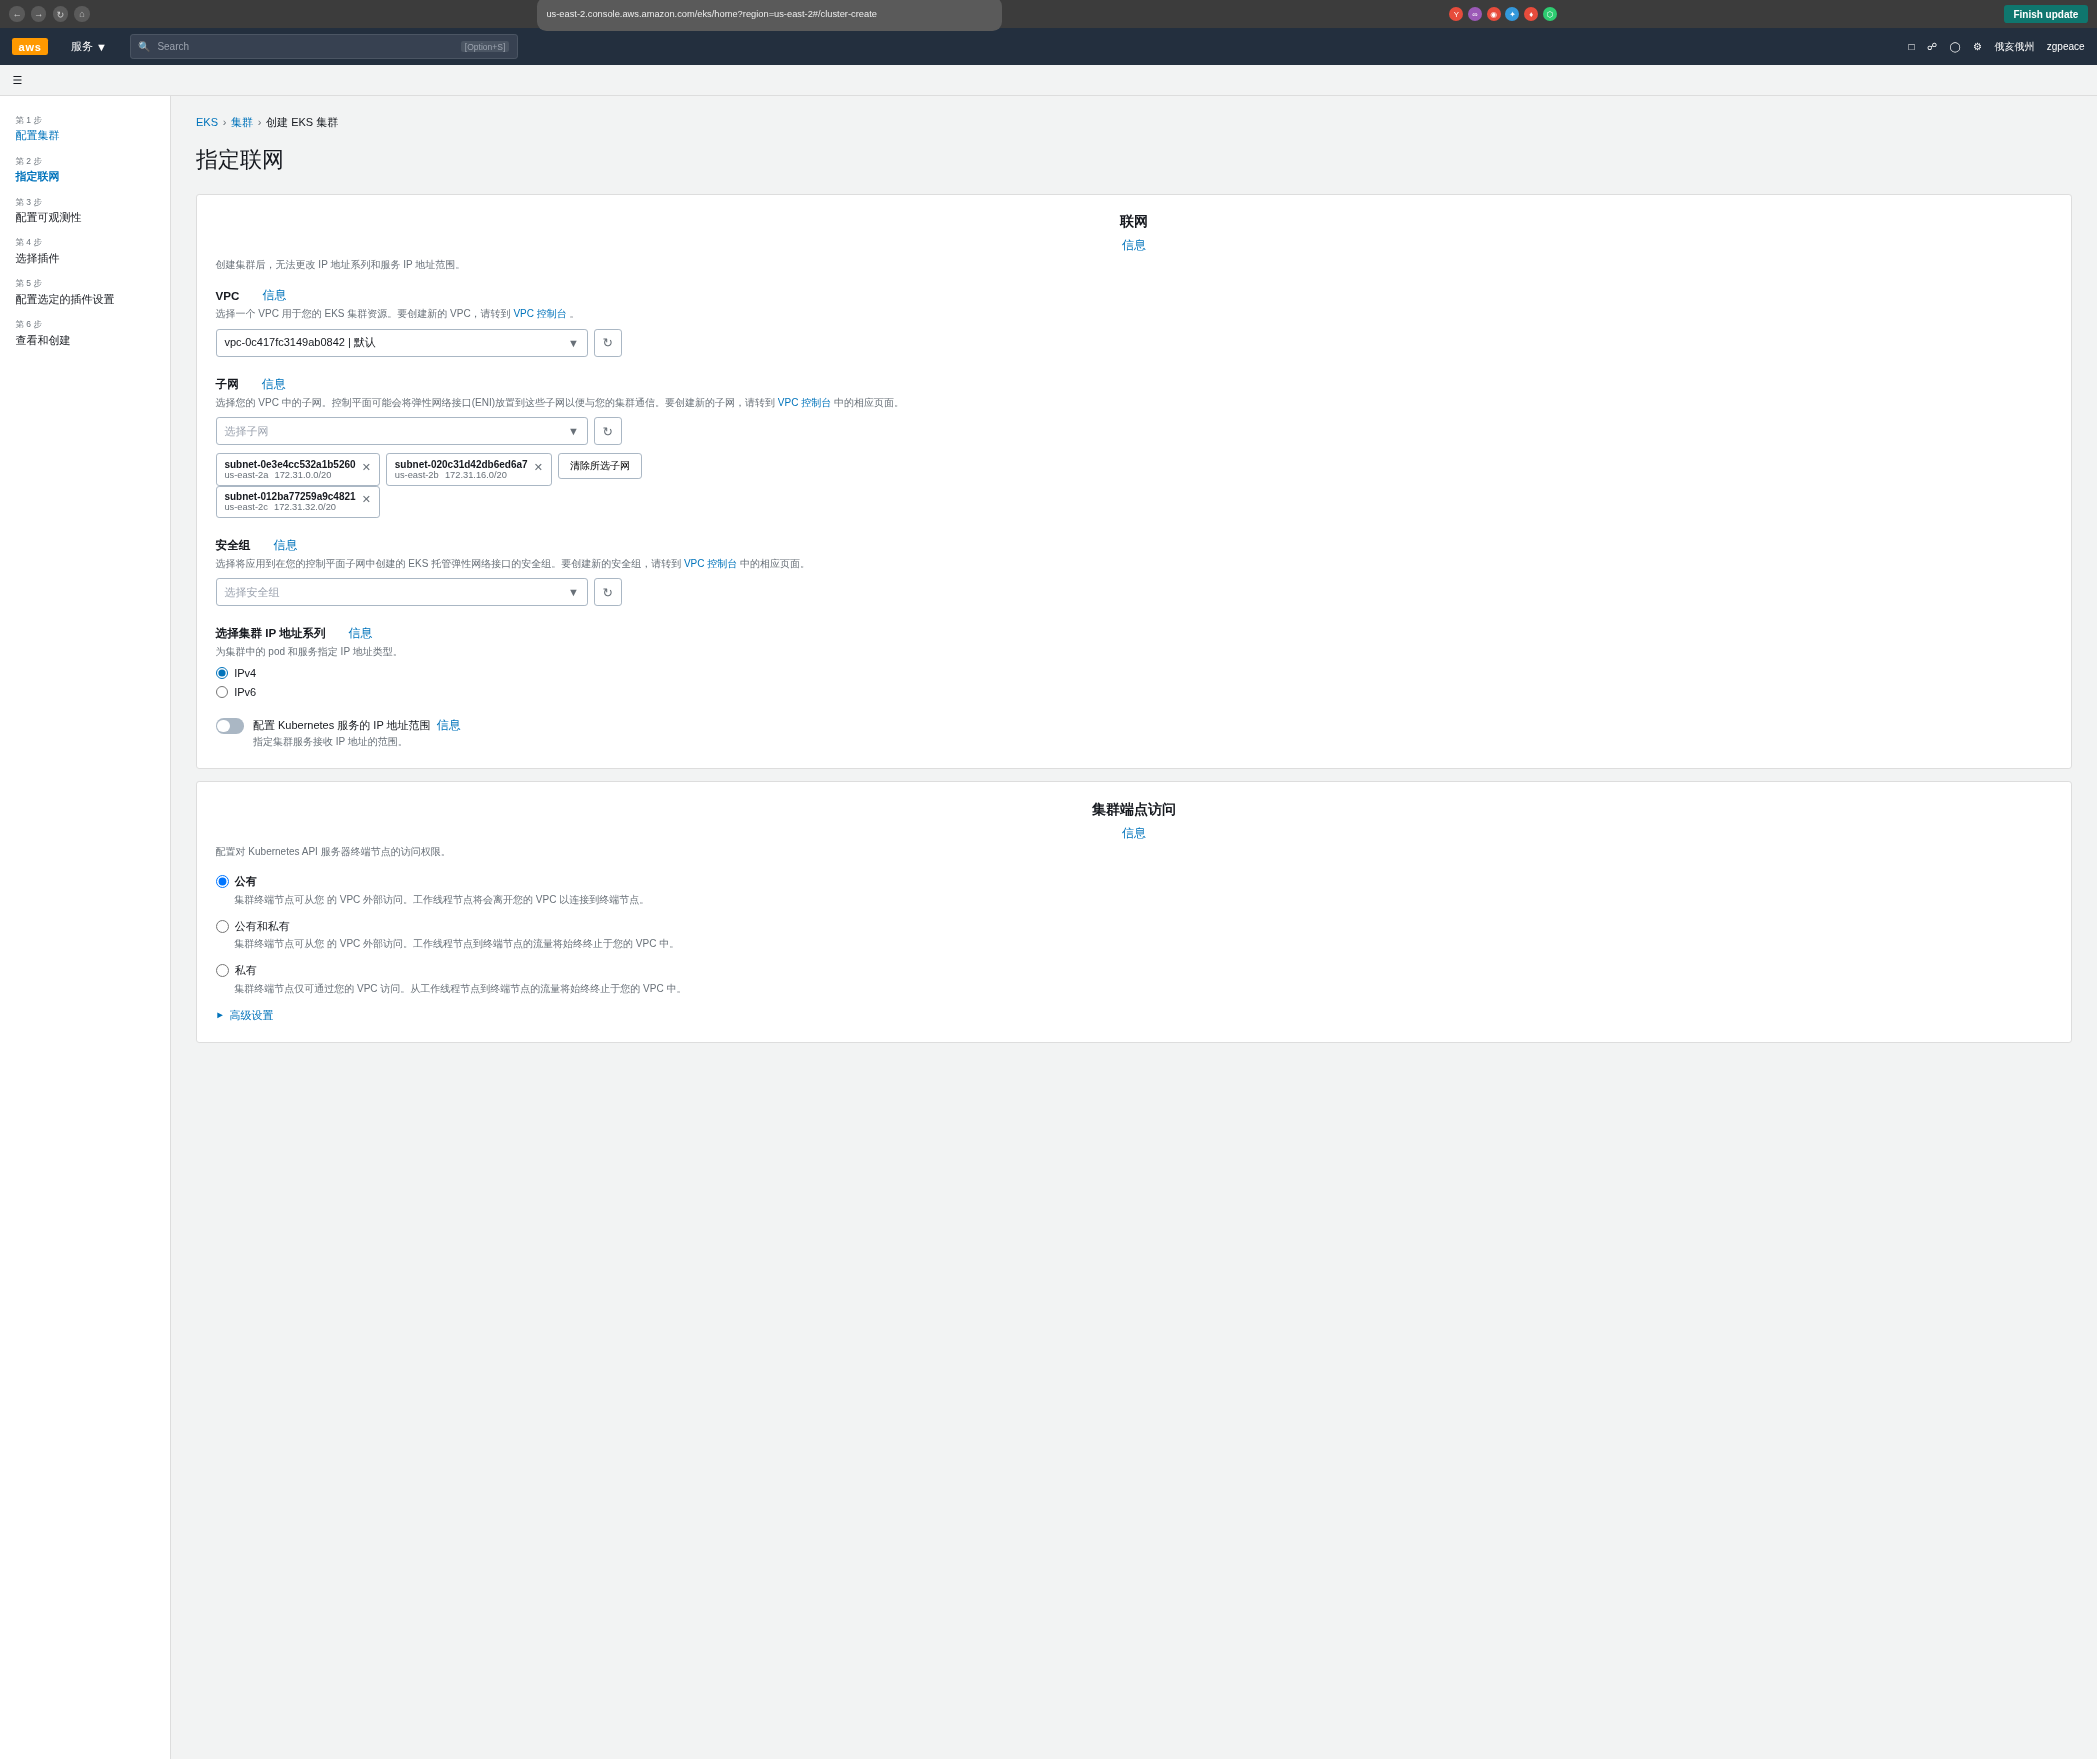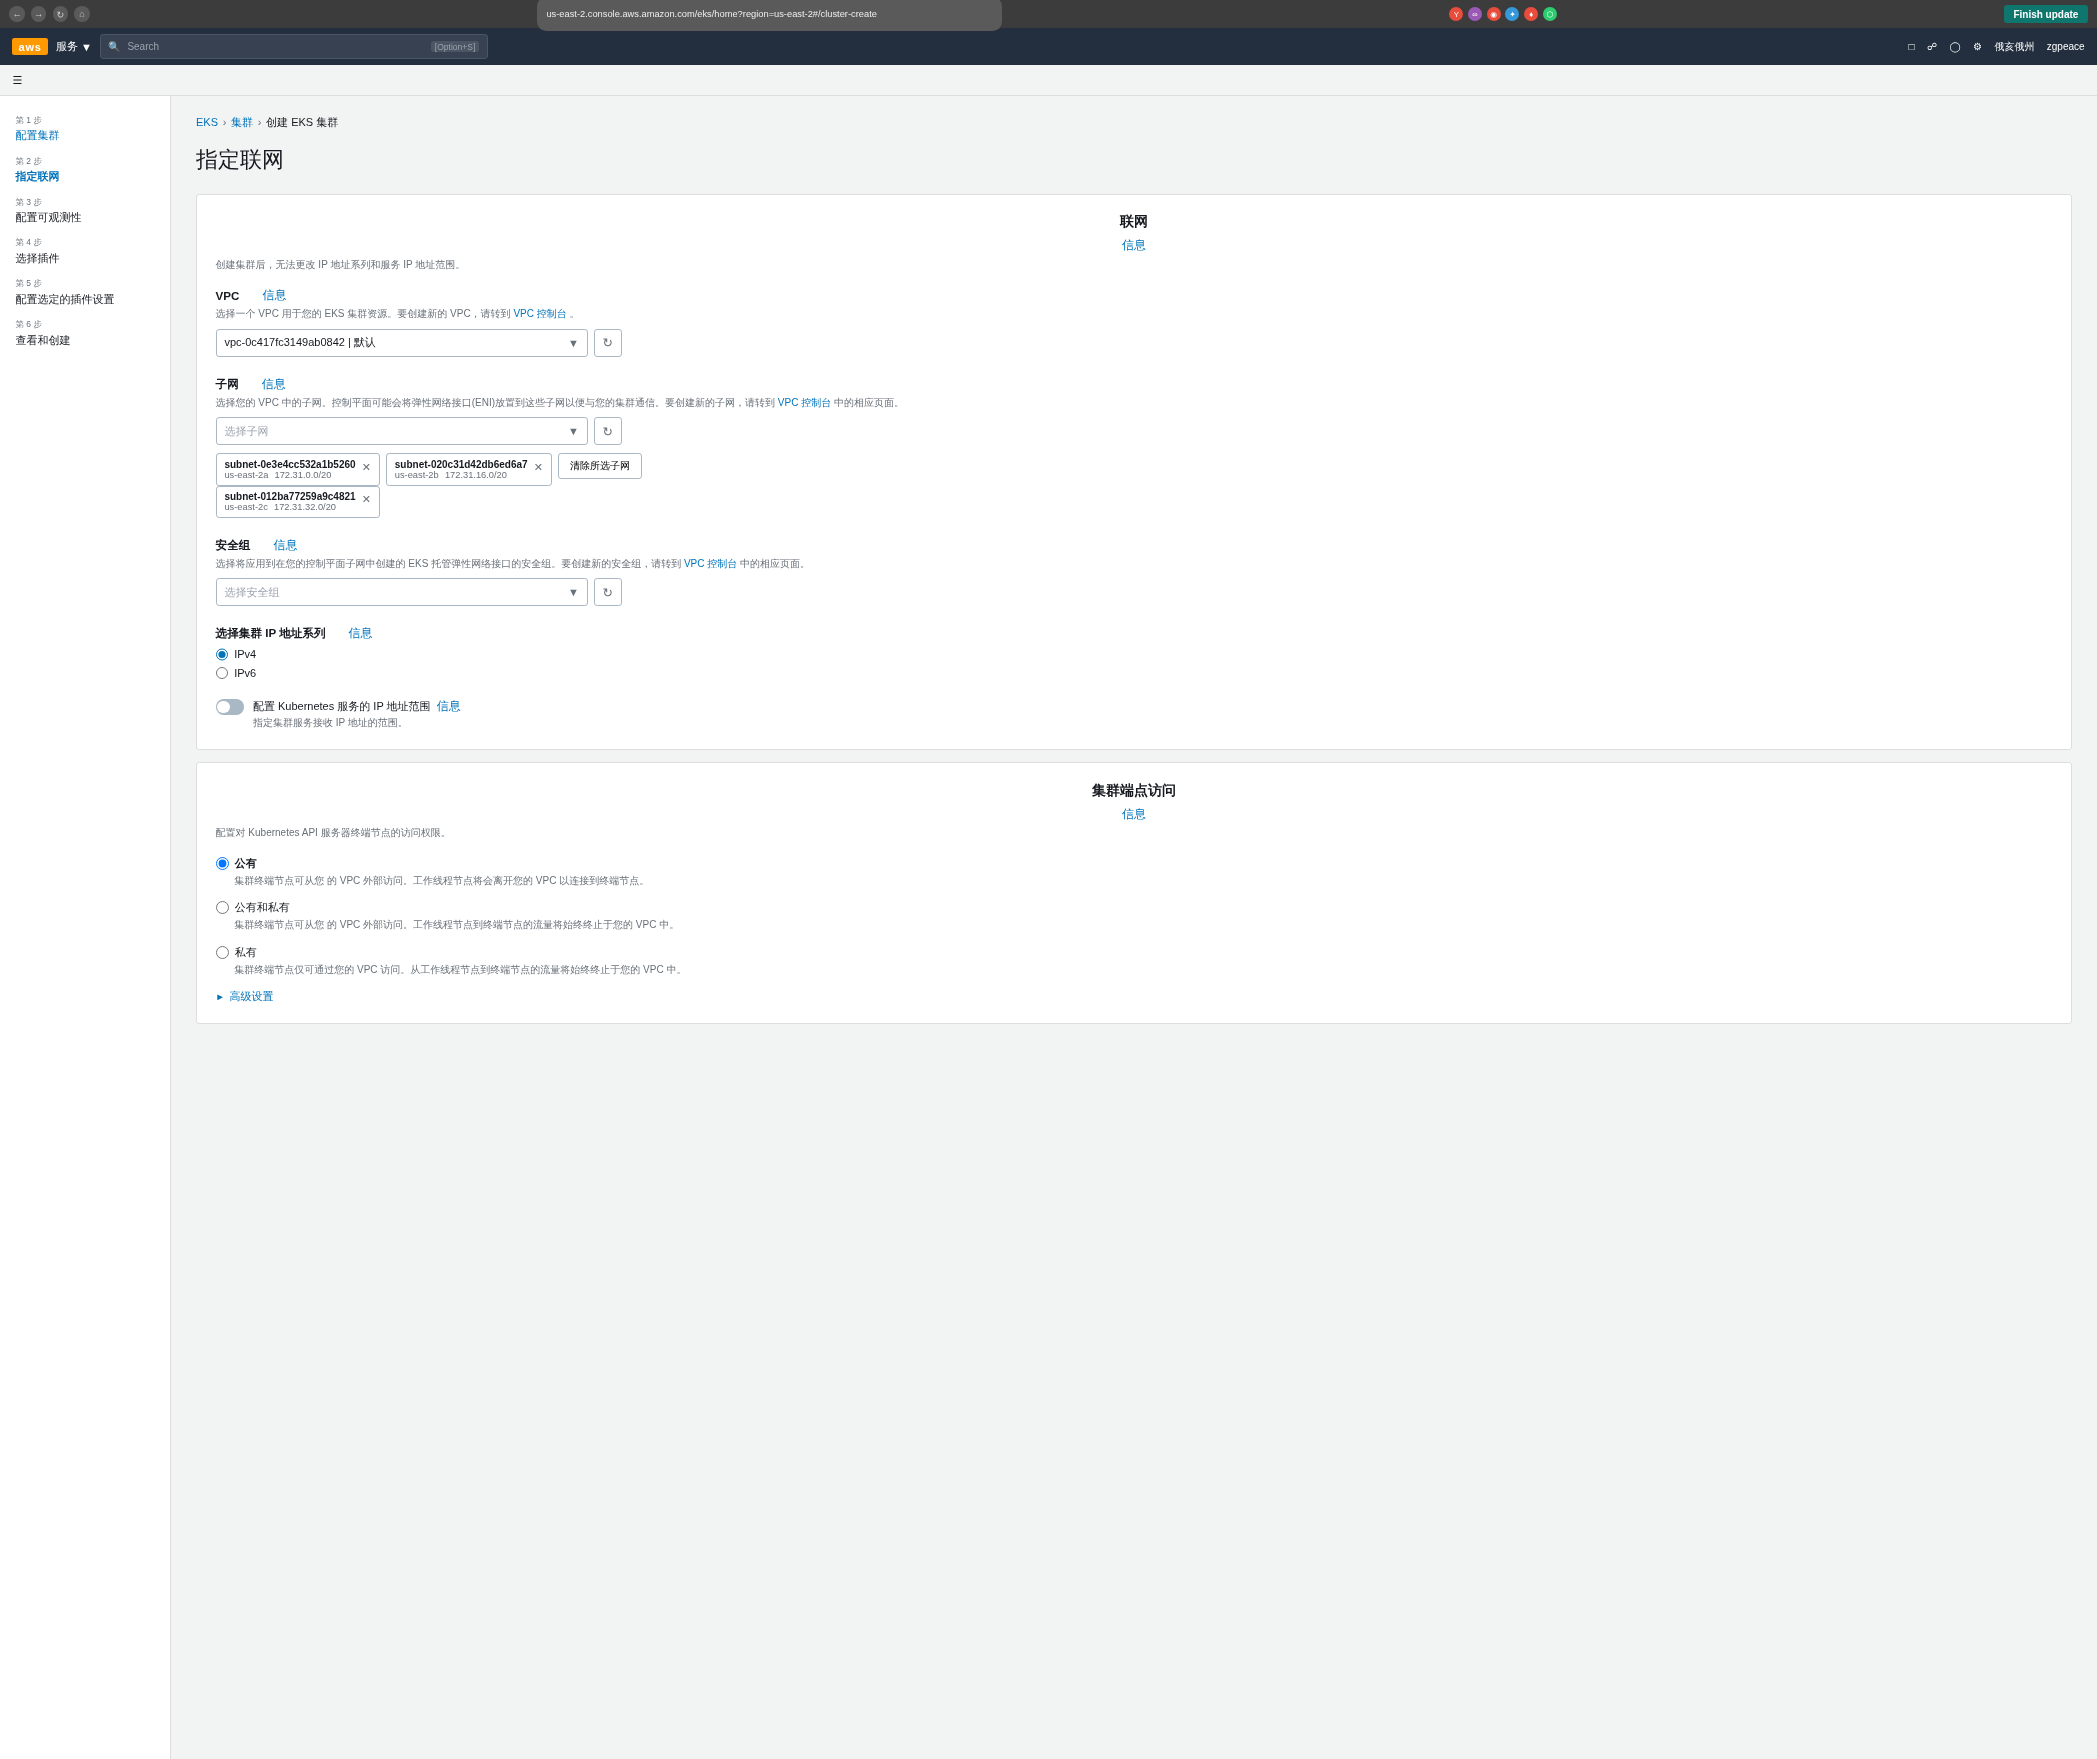--- a/index.html
+++ b/index.html
@@ -53,21 +53,21 @@
       font-size: 7.8px; color: white;
     }
 
     
     .aws-topnav {
       height: 37px;
       background: #232f3e;
       display: flex;
       align-items: center;
       padding: 0 12.4px;
-      gap: 8px;
+      gap: 23px;
       color: white;
     }
     .aws-logo {
       background: #ff9900;
       color: white;
       font-weight: bold;
       font-size: 11px;
       padding: 2.3px 6.2px;
       border-radius: 2.3px;
       letter-spacing: 0.8px;
@@ -511,20 +511,21 @@
           </div>
           <div class="refresh-btn">↻</div>
         </div>
       </div>
 
       <div class="section">
         <div class="section-label">
           <span>选择集群 IP 地址系列</span>
           <a class="info-link">信息</a>
         </div>
+        <div class="section-desc">为集群中的 pod 和服务指定 IP 地址类型。</div>
         <div class="radio-group">
           <div class="radio-item">
             <input type="radio" name="ip_family" value="IPv4" checked="" id="ipv4" style="">
             <label for="ipv4">IPv4</label>
           </div>
           <div class="radio-item">
             <input type="radio" name="ip_family" value="IPv6" id="ipv6" style="">
             <label for="ipv6">IPv6</label>
           </div>
         </div>

